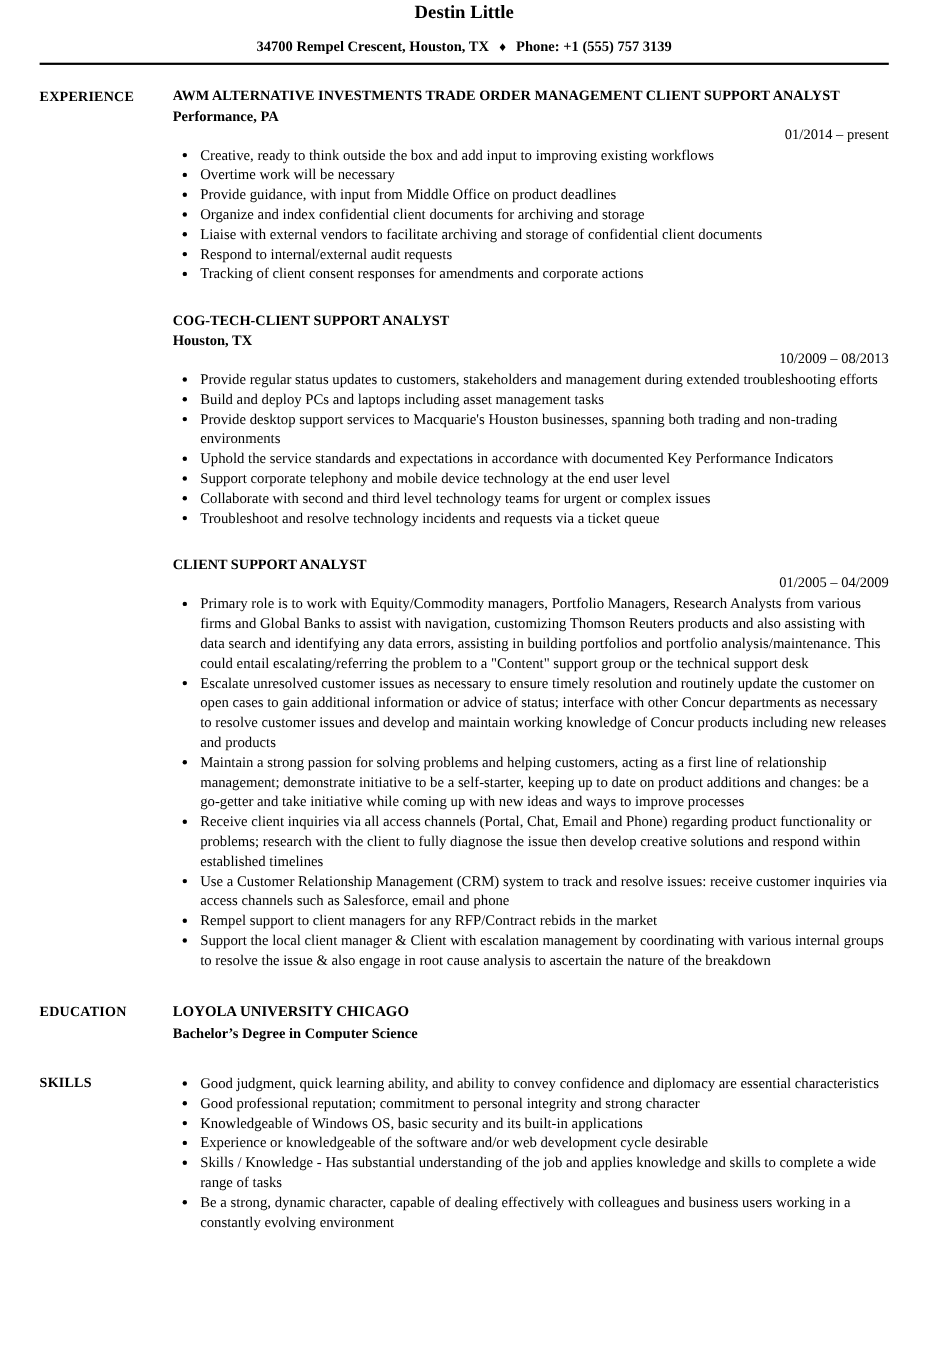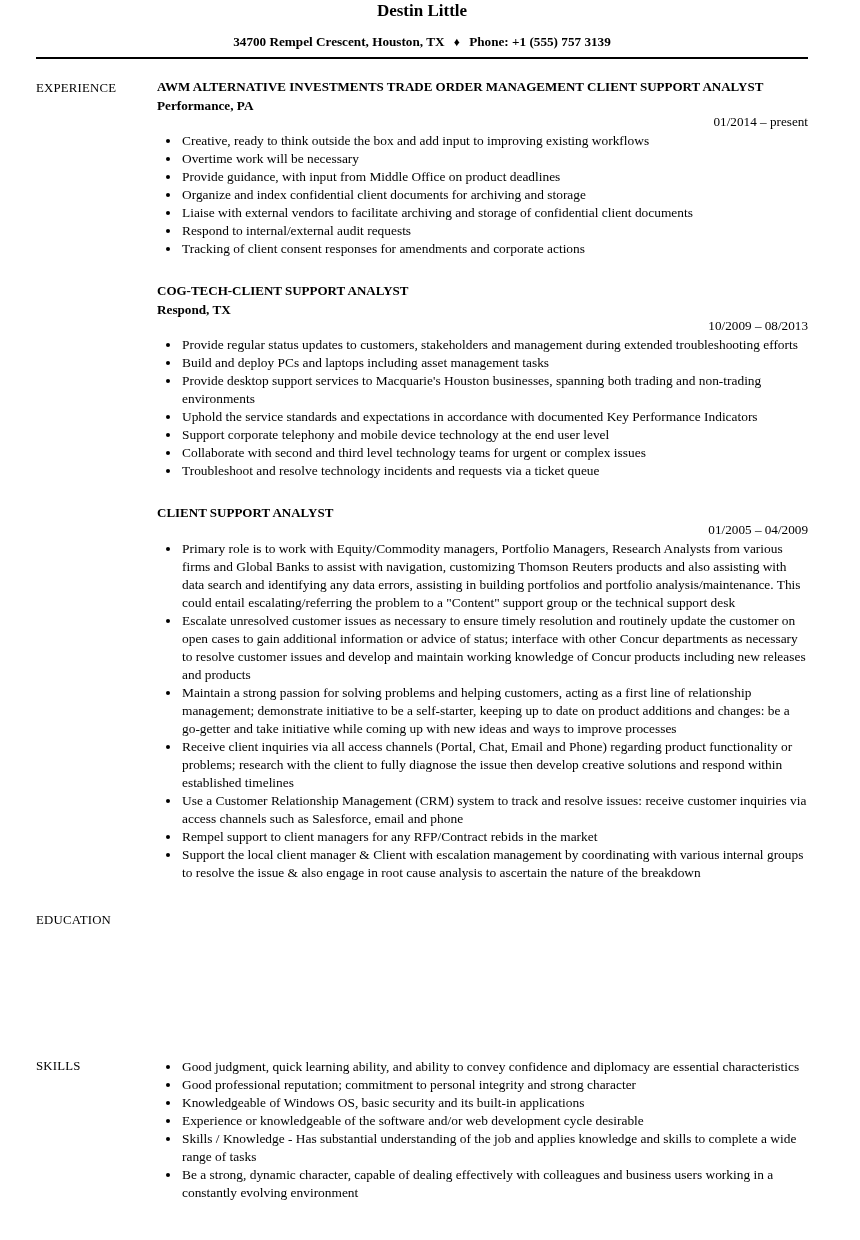--- a/index.html
+++ b/index.html
@@ -42,26 +42,26 @@
     border: none;
     border-top: 2.5px solid #000;
     margin: 6px 0 0 0;
   }
   
   .section-row {
     display: flex;
     align-items: flex-start;
   }
   .section-row.experience { margin-top: 19px; }
-  .section-row.education  { margin-top: 28px; flex-direction: column; }
+  .section-row.education  { margin-top: 28px; }
   .section-row.skills     { margin-top: 24px; }
   .section-label {
     flex: 0 0 121px;
     width: 121px;
-    font-weight: normal;
+    font-weight: bold;
     font-size: 12.8px;
     line-height: 18px;
     padding-top: 1px;
     letter-spacing: 0.2px;
   }
   .section-content {
     flex: 1 1 auto;
     min-width: 0;
   }
   
@@ -131,21 +131,21 @@
             <li>Overtime work will be necessary</li>
             <li>Provide guidance, with input from Middle Office on product deadlines</li>
             <li>Organize and index confidential client documents for archiving and storage</li>
             <li>Liaise with external vendors to facilitate archiving and storage of confidential client documents</li>
             <li>Respond to internal/external audit requests</li>
             <li>Tracking of client consent responses for amendments and corporate actions</li>
           </ul>
         </div>
         <div class="job">
           <div class="job-title">COG-TECH-CLIENT SUPPORT ANALYST</div>
-          <div class="job-location">Respond, TX</div>
+          <div class="job-location">Houston, TX</div>
           <div class="job-dates">10/2009 – 08/2013</div>
           <ul class="bullets">
             <li>Provide regular status updates to customers, stakeholders and management during extended troubleshooting efforts</li>
             <li>Build and deploy PCs and laptops including asset management tasks</li>
             <li>Provide desktop support services to Macquarie's Houston businesses, spanning both trading and non-trading environments</li>
             <li>Uphold the service standards and expectations in accordance with documented Key Performance Indicators</li>
             <li>Support corporate telephony and mobile device technology at the end user level</li>
             <li>Collaborate with second and third level technology teams for urgent or complex issues</li>
             <li>Troubleshoot and resolve technology incidents and requests via a ticket queue</li>
           </ul>
@@ -161,20 +161,24 @@
             <li>Use a Customer Relationship Management (CRM) system to track and resolve issues: receive customer inquiries via access channels such as Salesforce, email and phone</li>
             <li>Rempel support to client managers for any RFP/Contract rebids in the market</li>
             <li>Support the local client manager &amp; Client with escalation management by coordinating with various internal groups to resolve the issue &amp; also engage in root cause analysis to ascertain the nature of the breakdown</li>
           </ul>
         </div>
       </div>
   </section>
 
   <section class="section-row education">
     <div class="section-label">EDUCATION</div>
+    <div class="section-content">
+      <div class="edu-school">LOYOLA UNIVERSITY CHICAGO</div>
+      <div class="edu-degree">Bachelor’s Degree in Computer Science</div>
+    </div>
   </section>
 
   <section class="section-row skills">
     <div class="section-label">SKILLS</div>
     <div class="section-content">
       <ul class="bullets" id="skills-list">
           <li>Good judgment, quick learning ability, and ability to convey confidence and diplomacy are essential characteristics</li>
           <li>Good professional reputation; commitment to personal integrity and strong character</li>
           <li>Knowledgeable of Windows OS, basic security and its built-in applications</li>
           <li>Experience or knowledgeable of the software and/or web development cycle desirable</li>

